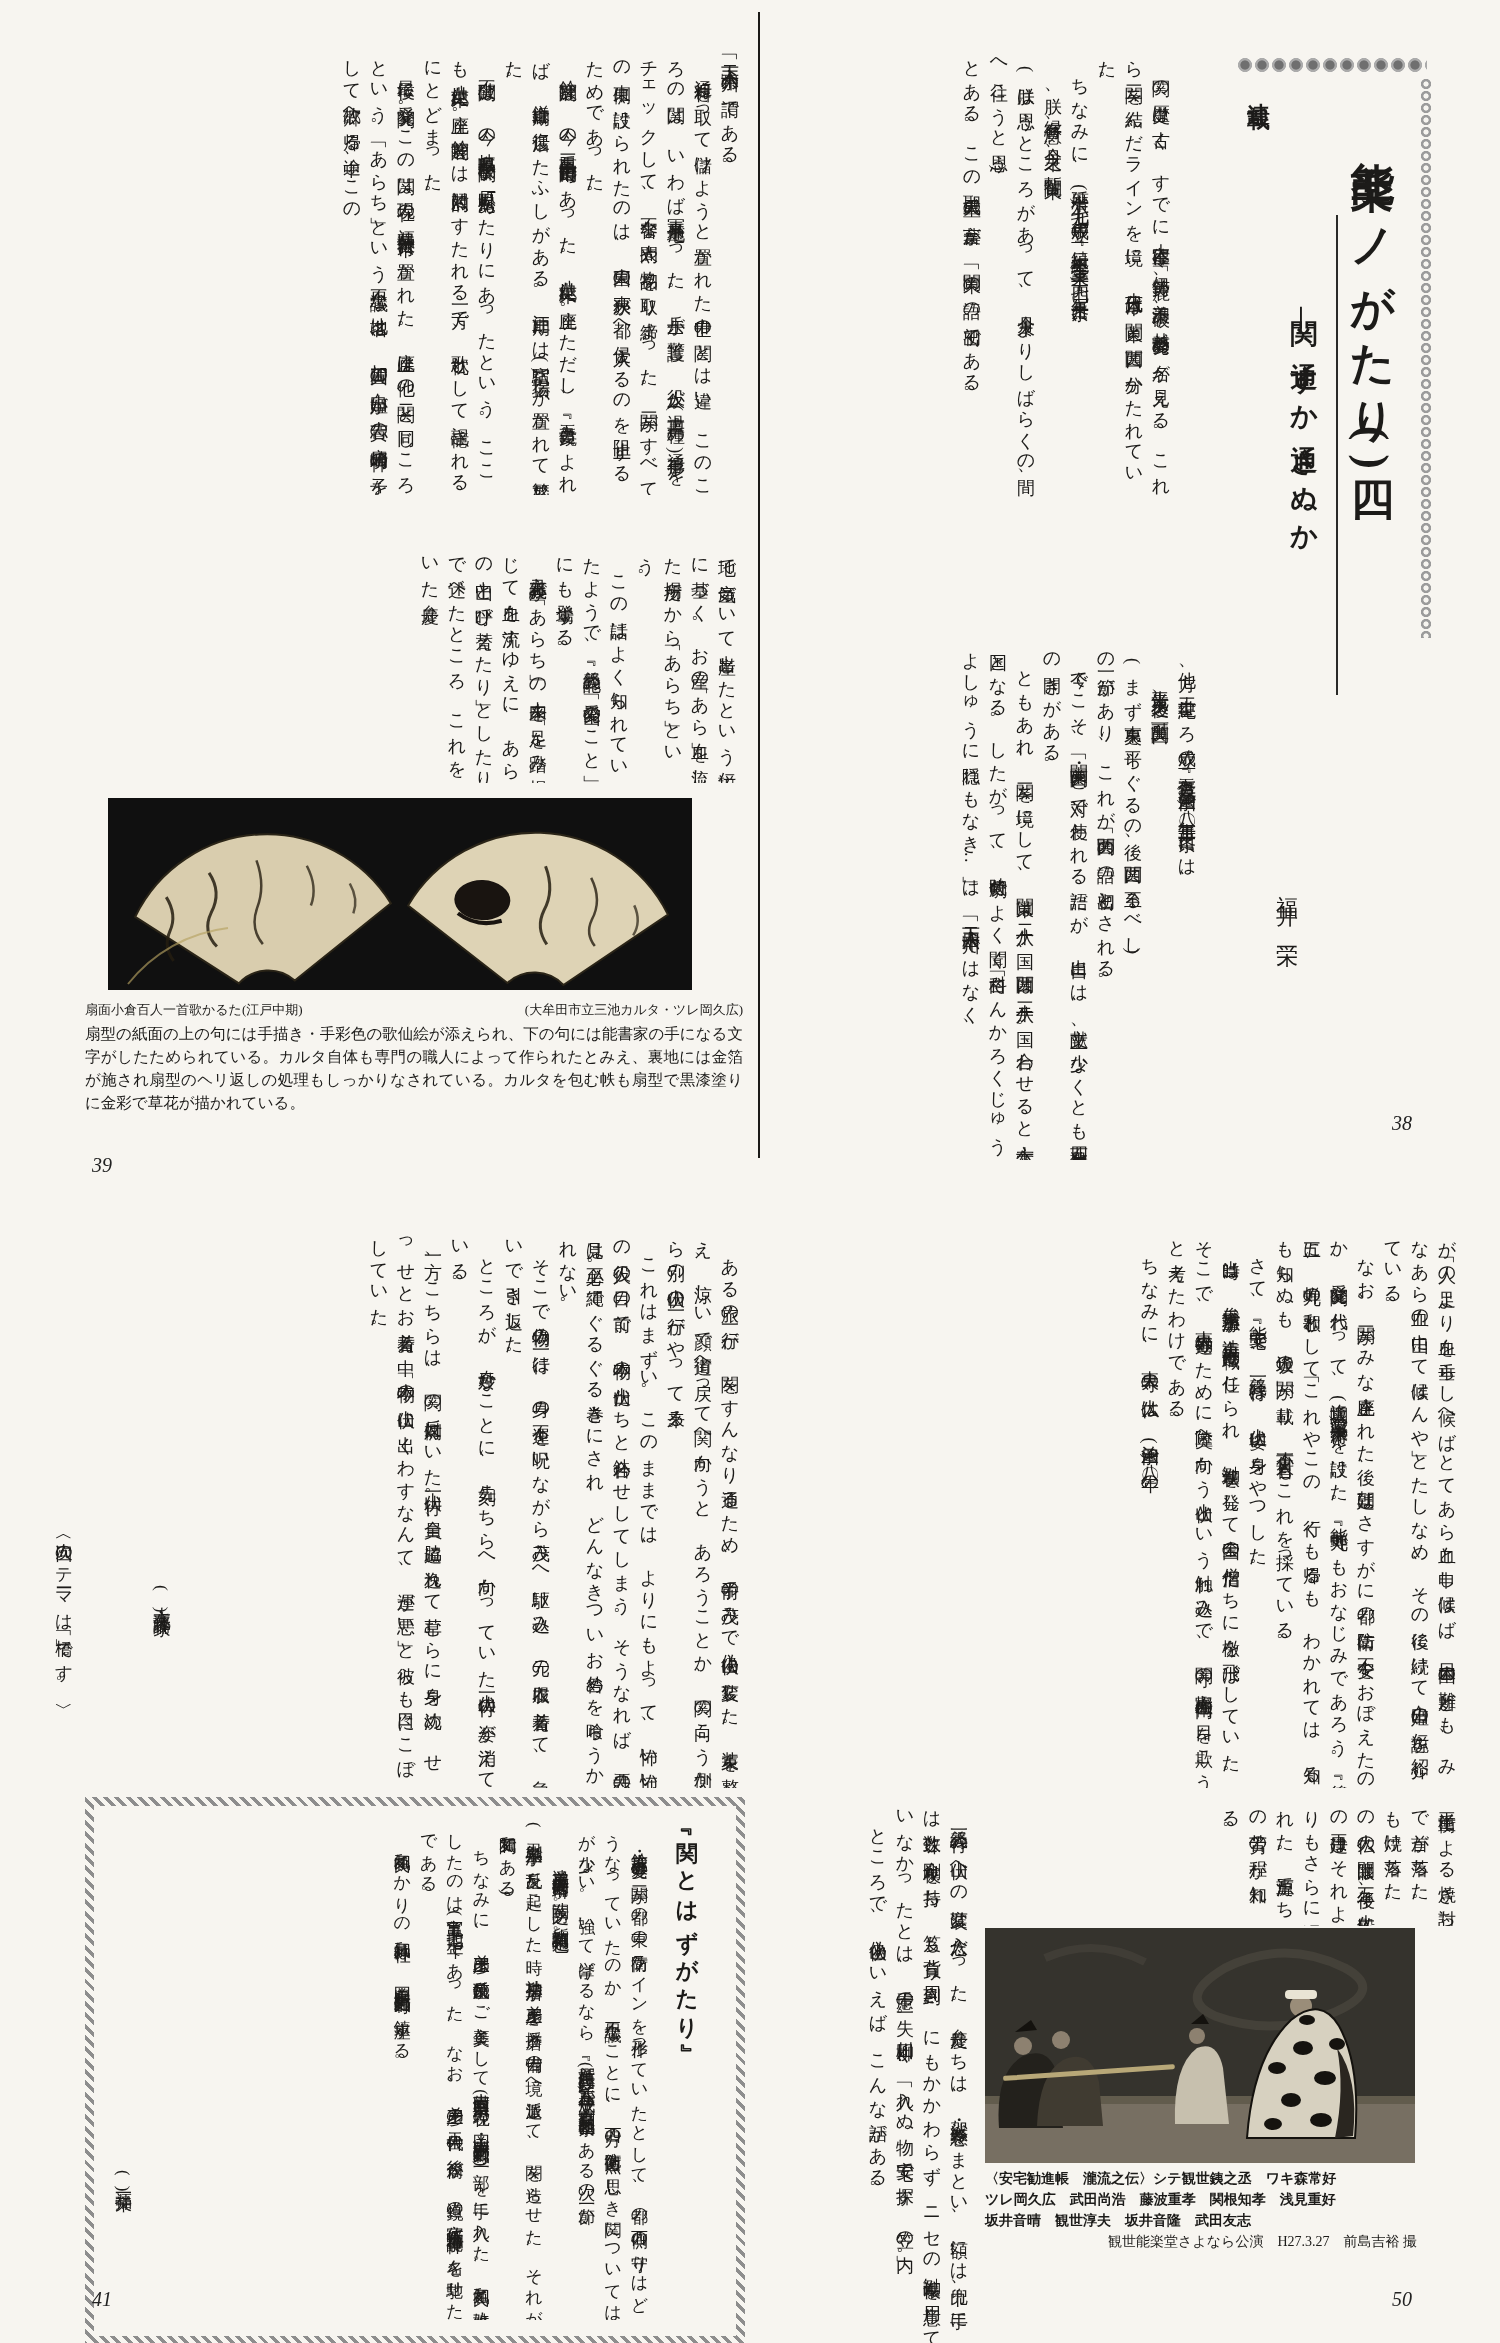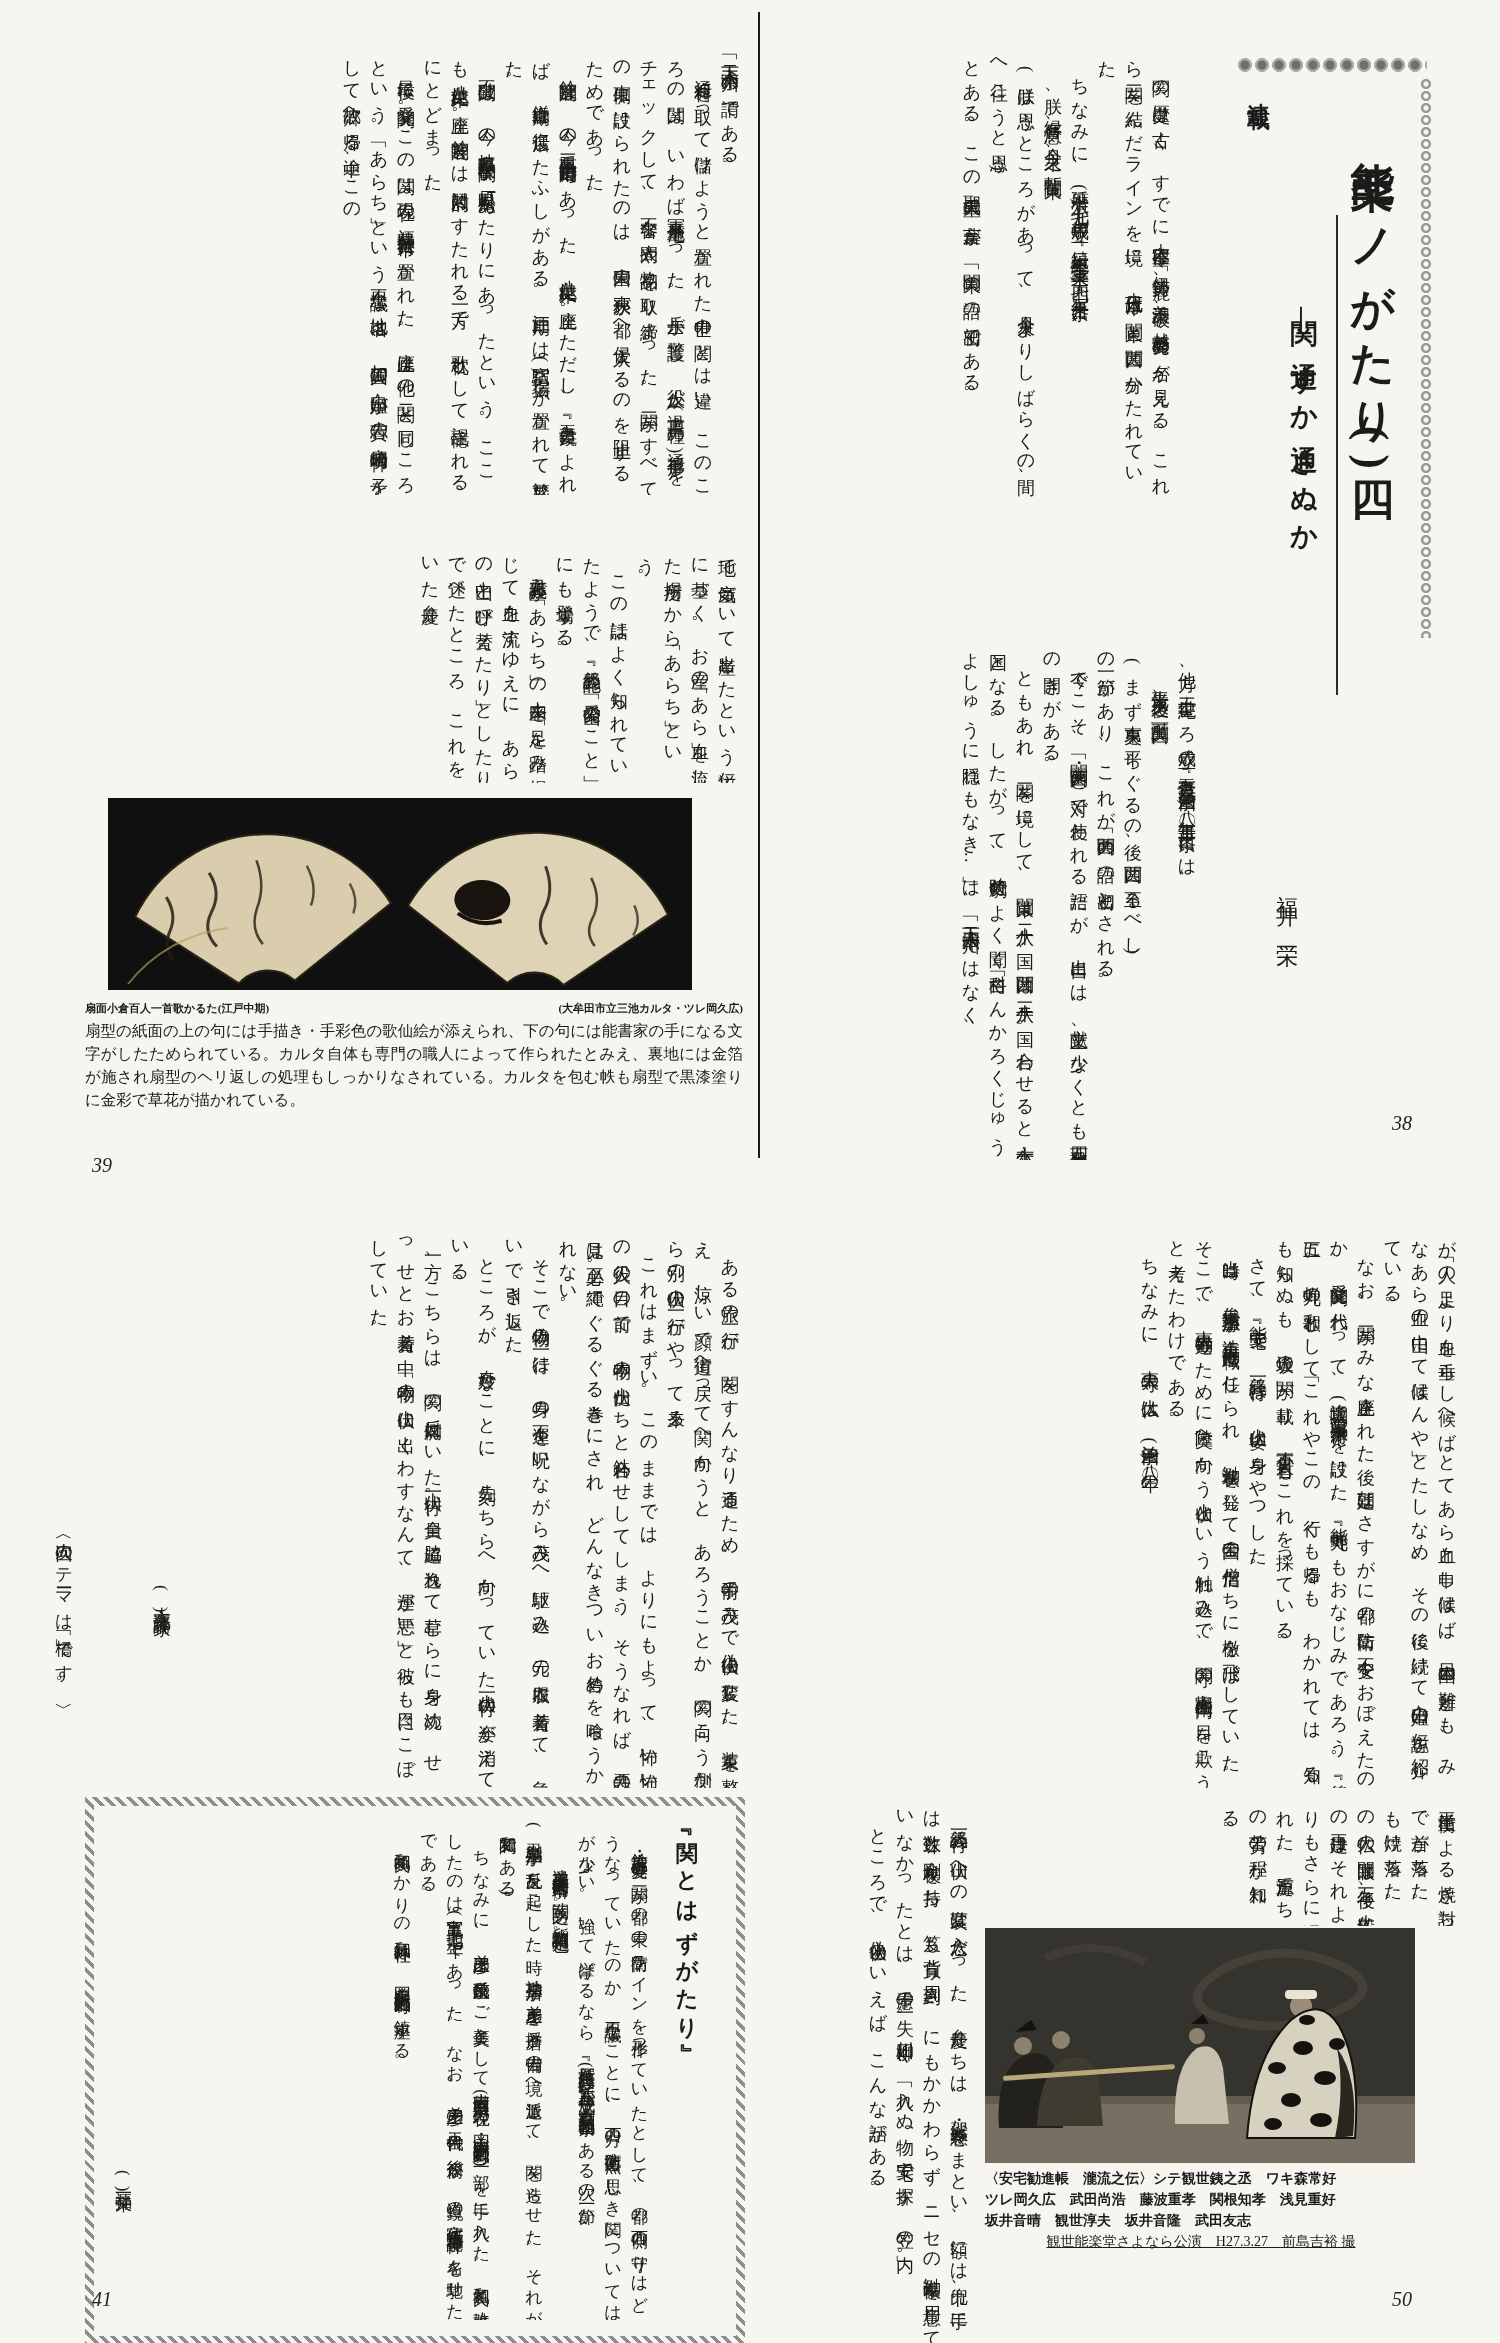--- a/index.html
+++ b/index.html
@@ -35,23 +35,23 @@
   .main-title { position:absolute; font-weight:bold; font-size:44px; letter-spacing:7px; }
   .title-rule { position:absolute; width:2px; background:#2a2a28; }
   .sub-title { position:absolute; font-weight:bold; font-size:27px; letter-spacing:7px; }
   .author-name { position:absolute; font-size:22px; letter-spacing:9px; }
   .divider { position:absolute; background:#1b1a18; }
   .page-num { position:absolute; font-style:italic; font-size:20px; color:#222; }
   
   .figure { position:absolute; }
   .figure svg { display:block; }
   .caption { position:absolute; font-size:15.5px; line-height:1.5; text-align:justify; }
-  .caption .cap-head { display:flex; justify-content:space-between; font-weight:bold; font-size:11px; margin-bottom:2px; }
+  .caption .cap-head { display:flex; justify-content:space-between; font-weight:normal; font-size:13px; margin-bottom:2px; }
   .photo-caption { position:absolute; font-size:14px; line-height:1.5; font-weight:bold; }
-  .photo-caption .credit { text-align:center; font-weight:normal;text-decoration:underline; }
+  .photo-caption .credit { text-align:right; font-weight:normal; }
   
   .story-box {
     position:absolute; box-sizing:border-box;
     border:9px solid transparent;
     border-image:repeating-linear-gradient(45deg,#8d8d8d 0 3.5px,#f7f5f0 3.5px 8px) 9;
     padding:16px 18px;
   }
   .story-box .box-inner { width:100%; height:100%; overflow:hidden;
     writing-mode:vertical-rl; font-size:17px; line-height:1.55; letter-spacing:1.5px; }
   .story-box h2 { margin:0 14px 0 18px; font-size:22px; font-weight:bold; letter-spacing:4px; text-indent:0; }

